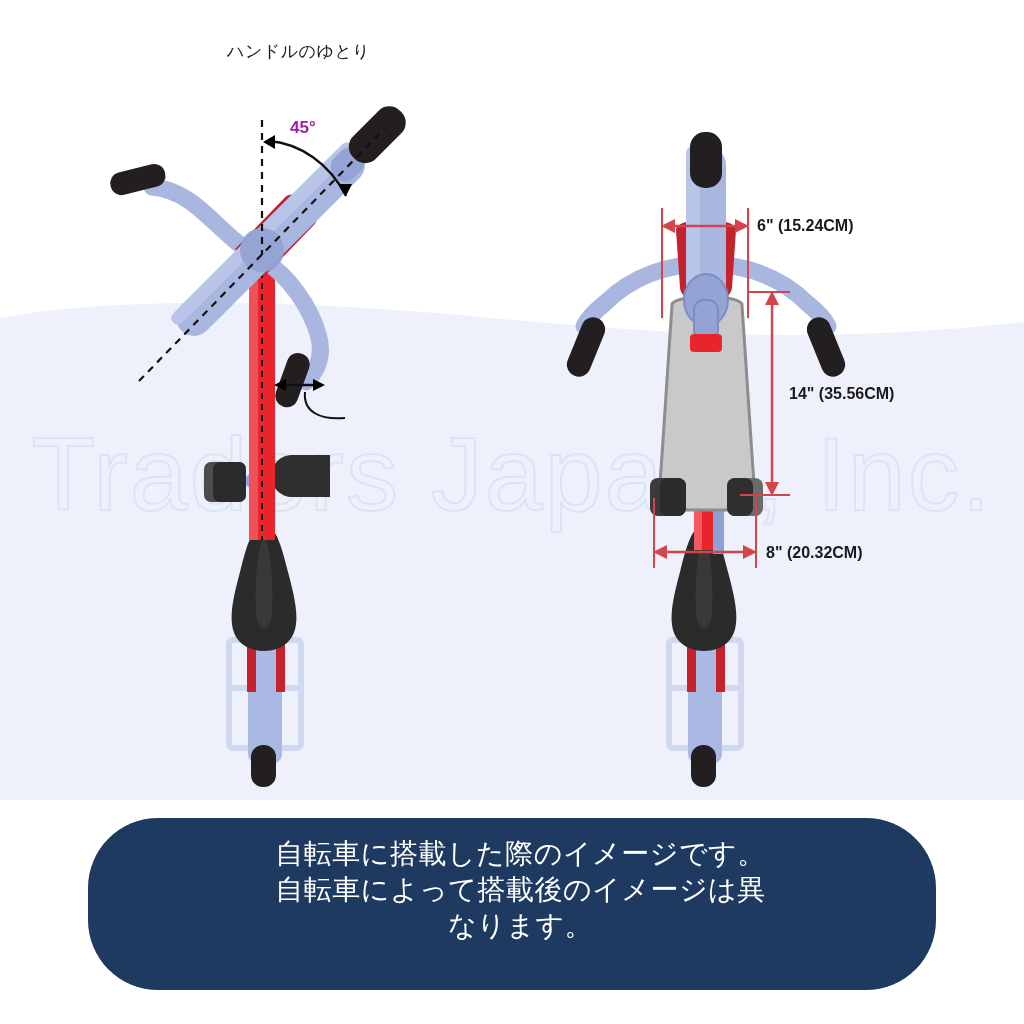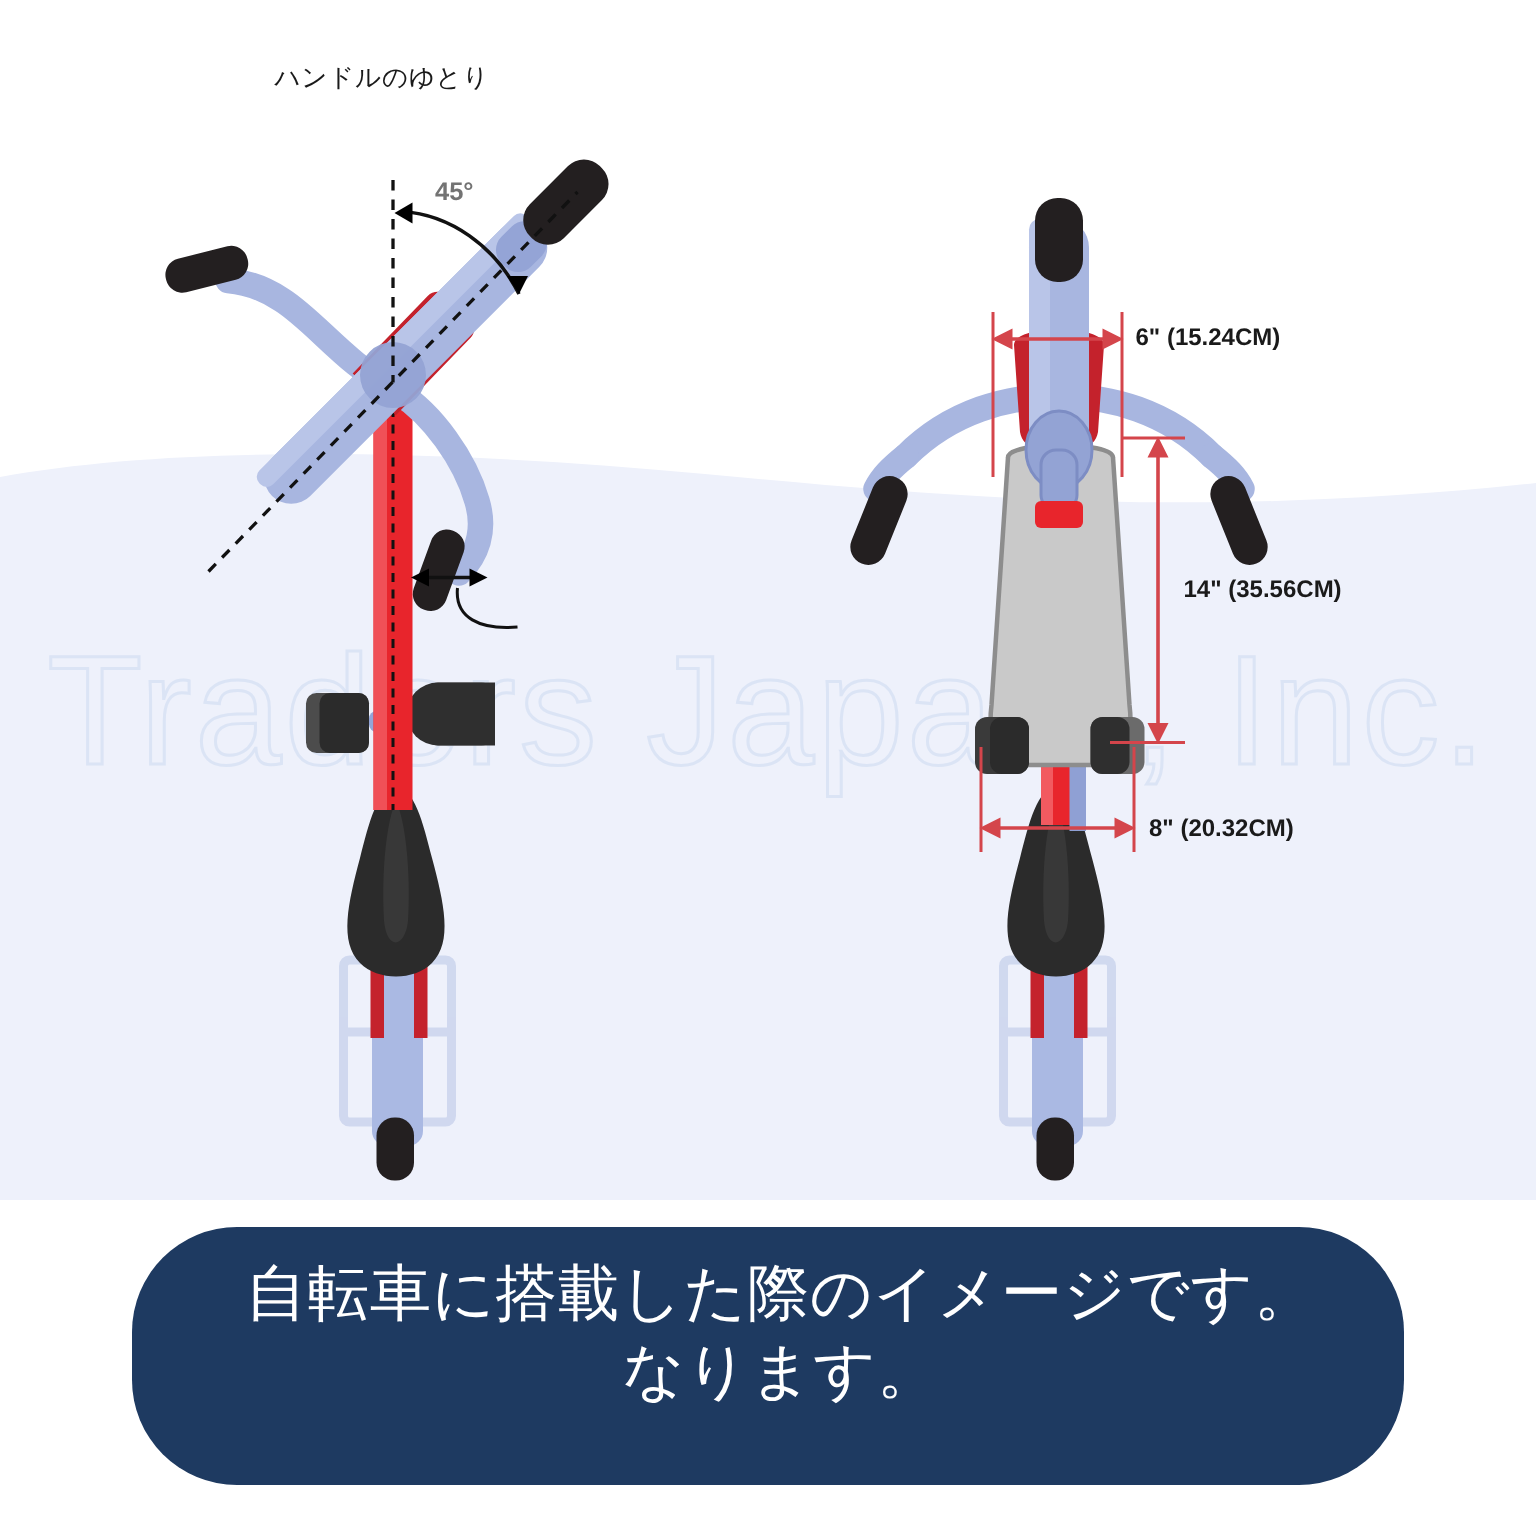--- a/index.html
+++ b/index.html
@@ -10,40 +10,41 @@
     overflow:hidden;
     position:relative;
   }
   #stage{position:absolute;left:0;top:0;width:1024px;height:1024px;}
   svg.layer{position:absolute;left:0;top:0;width:1024px;height:1024px;}
   .txt{position:absolute;white-space:pre;}
 
   .panel-title{
     font-size:17px;color:#1a1a1a;letter-spacing:.5px;
     font-family:"DejaVu Sans",sans-serif;
+    margin-left:44px;
   }
   .dim-label{
     font-size:16px;font-weight:bold;color:#1a1a1a;
     font-family:"Liberation Sans",sans-serif;
   }
   .angle-label{
-    font-size:17px;font-weight:bold;color:#737373;
+    font-size:17px;font-weight:bold;color:#a21caf;
     font-family:"Liberation Sans",sans-serif;
   }
   .note-block{
     position:absolute;
     font-family:"DejaVu Sans",sans-serif;
     font-size:16px;line-height:1.28;color:#111;
     text-align:center;width:200px;
   }
   .banner-text{
     position:absolute;left:0;right:0;
     text-align:center;color:#ffffff;
     font-family:"DejaVu Sans",sans-serif;
-    font-size:41px;line-height:1.28;font-weight:500;
+    font-size:28px;line-height:1.28;font-weight:500;
     letter-spacing:.5px;
     margin-left:17px;
   }
   .wm{
     position:absolute;left:0;width:1024px;text-align:center;
     font-family:"Liberation Sans",sans-serif;
     font-size:104px;font-weight:400;letter-spacing:2px;
     color:transparent;
     -webkit-text-stroke:2px #dbe4f5;
     pointer-events:none;
@@ -206,16 +207,17 @@
 
   <div class="txt dim-label" style="left:789px;top:385px;">14" (35.56CM)</div>
 
   <div class="txt dim-label" style="left:766px;top:544px;">8" (20.32CM)</div>
 
   <svg class="layer" viewBox="0 0 1024 1024">
     <rect x="88" y="818" width="848" height="172" rx="70" ry="70" fill="#1e3a61"></rect>
   </svg>
   <div class="banner-text" style="top:836px;">
     <div>自転車に搭載した際のイメージです。</div>
+    <div>自転車によって搭載後のイメージは異</div>
     <div>なります。</div>
   </div>
 
 </div>
 
 </body></html>

